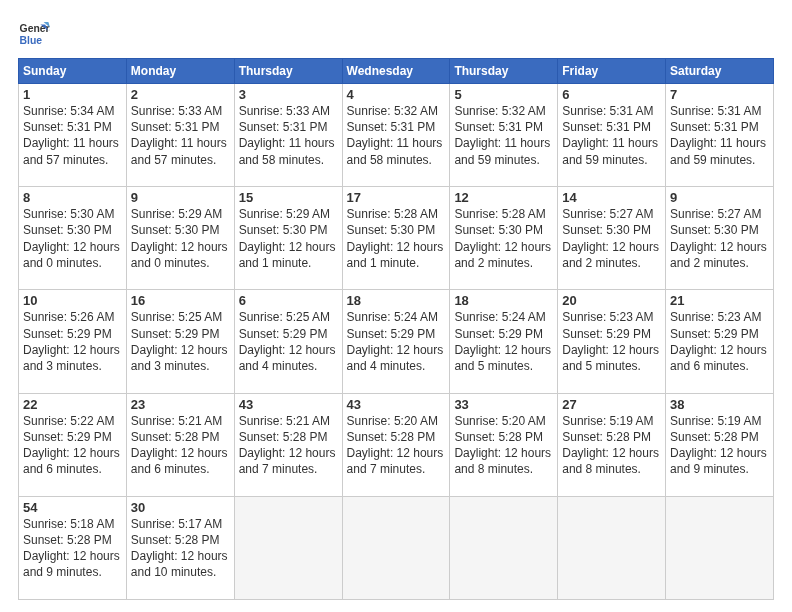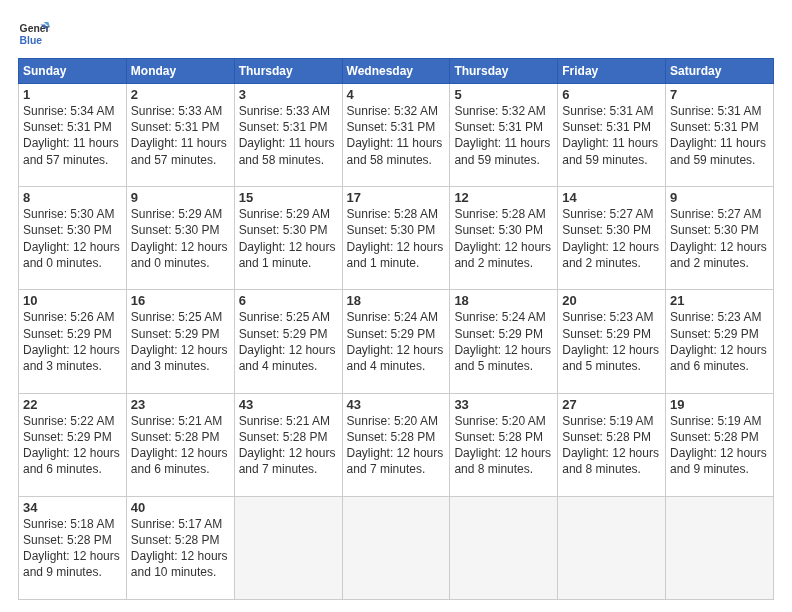--- a/index.html
+++ b/index.html
@@ -238,31 +238,31 @@
       </td>
           <td>
         <span class="day-number">33</span>
         <div class="day-info">Sunrise: 5:20 AM<br>Sunset: 5:28 PM<br>Daylight: 12 hours<br>and 8 minutes.</div>
       </td>
           <td>
         <span class="day-number">27</span>
         <div class="day-info">Sunrise: 5:19 AM<br>Sunset: 5:28 PM<br>Daylight: 12 hours<br>and 8 minutes.</div>
       </td>
           <td>
-        <span class="day-number">19</span>
+        <span class="day-number">38</span>
         <div class="day-info">Sunrise: 5:19 AM<br>Sunset: 5:28 PM<br>Daylight: 12 hours<br>and 9 minutes.</div>
       </td>
         </tr>
         <tr>
           <td>
-        <span class="day-number">34</span>
+        <span class="day-number">54</span>
         <div class="day-info">Sunrise: 5:18 AM<br>Sunset: 5:28 PM<br>Daylight: 12 hours<br>and 9 minutes.</div>
       </td>
           <td>
-        <span class="day-number">40</span>
+        <span class="day-number">30</span>
         <div class="day-info">Sunrise: 5:17 AM<br>Sunset: 5:28 PM<br>Daylight: 12 hours<br>and 10 minutes.</div>
       </td>
           <td class="empty"></td>
           <td class="empty"></td>
           <td class="empty"></td>
           <td class="empty"></td>
           <td class="empty"></td>
         </tr>
       </tbody>
   </table>

